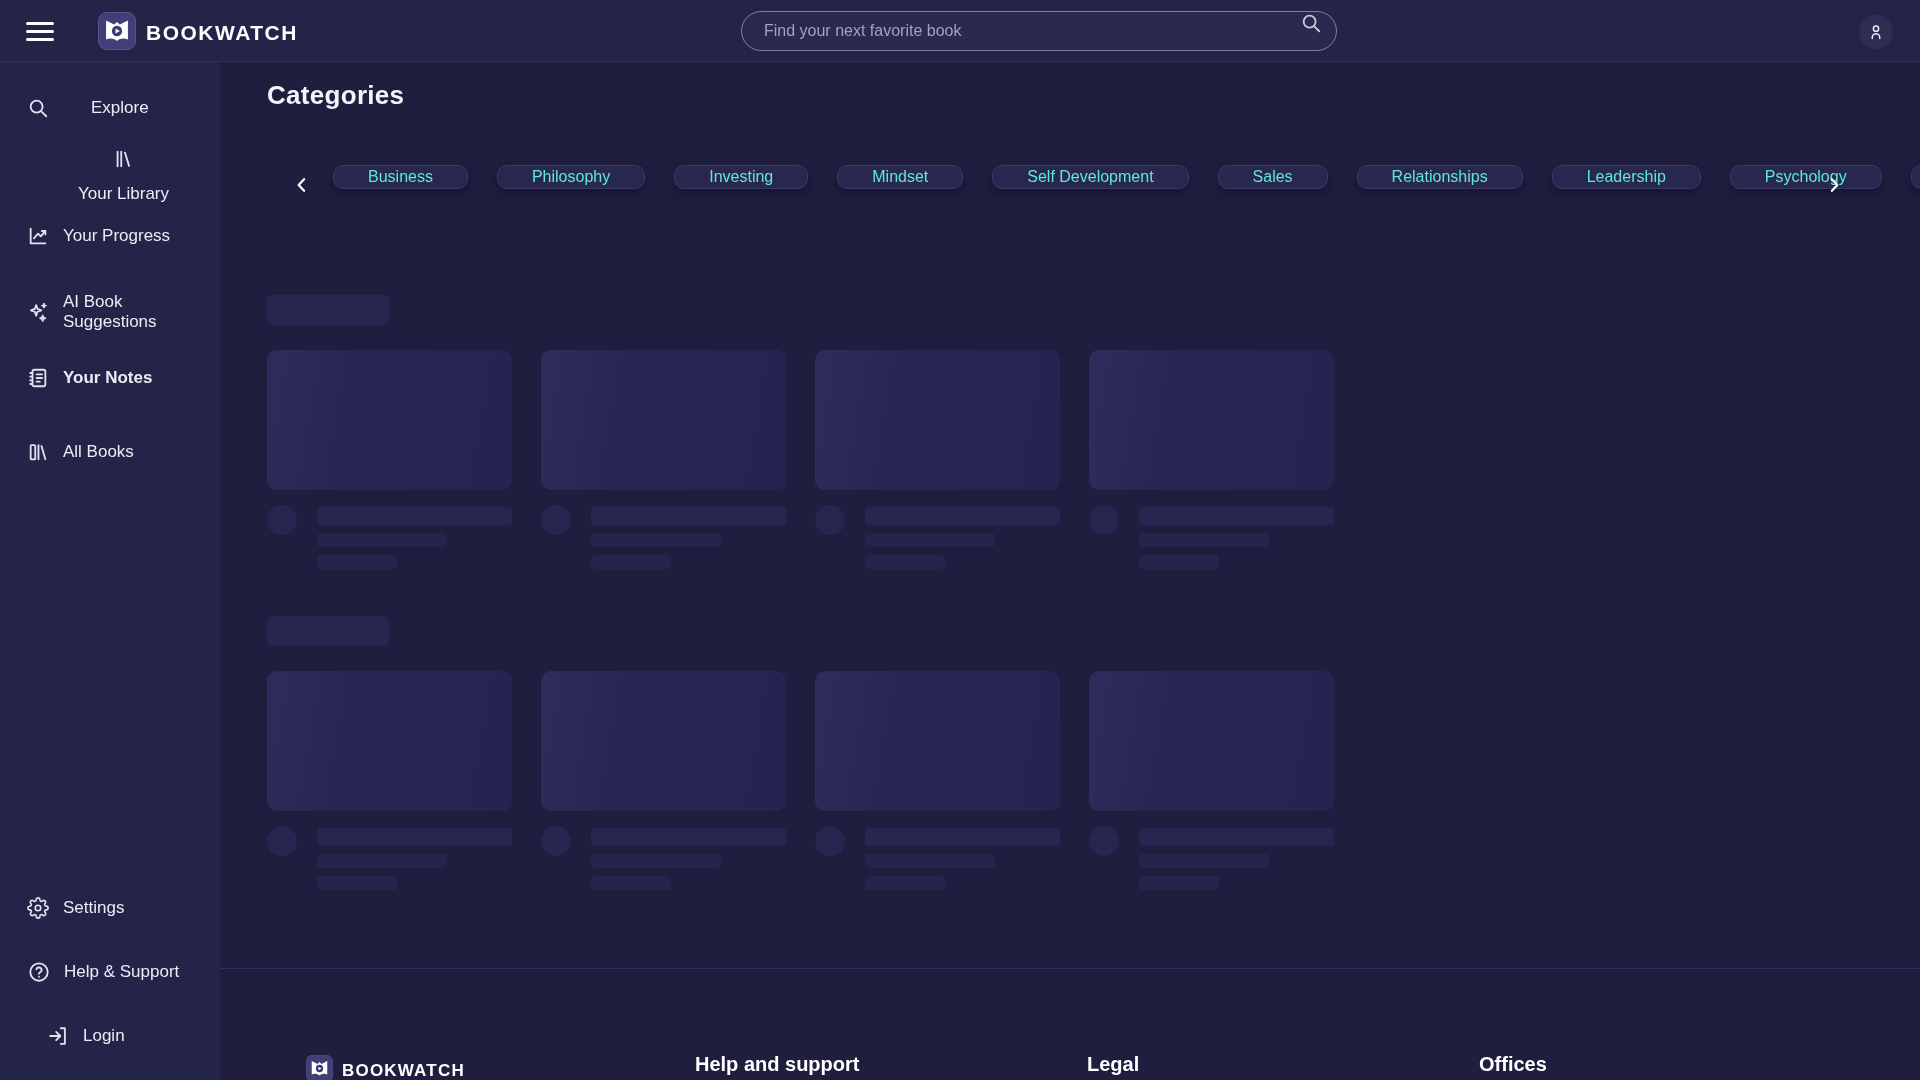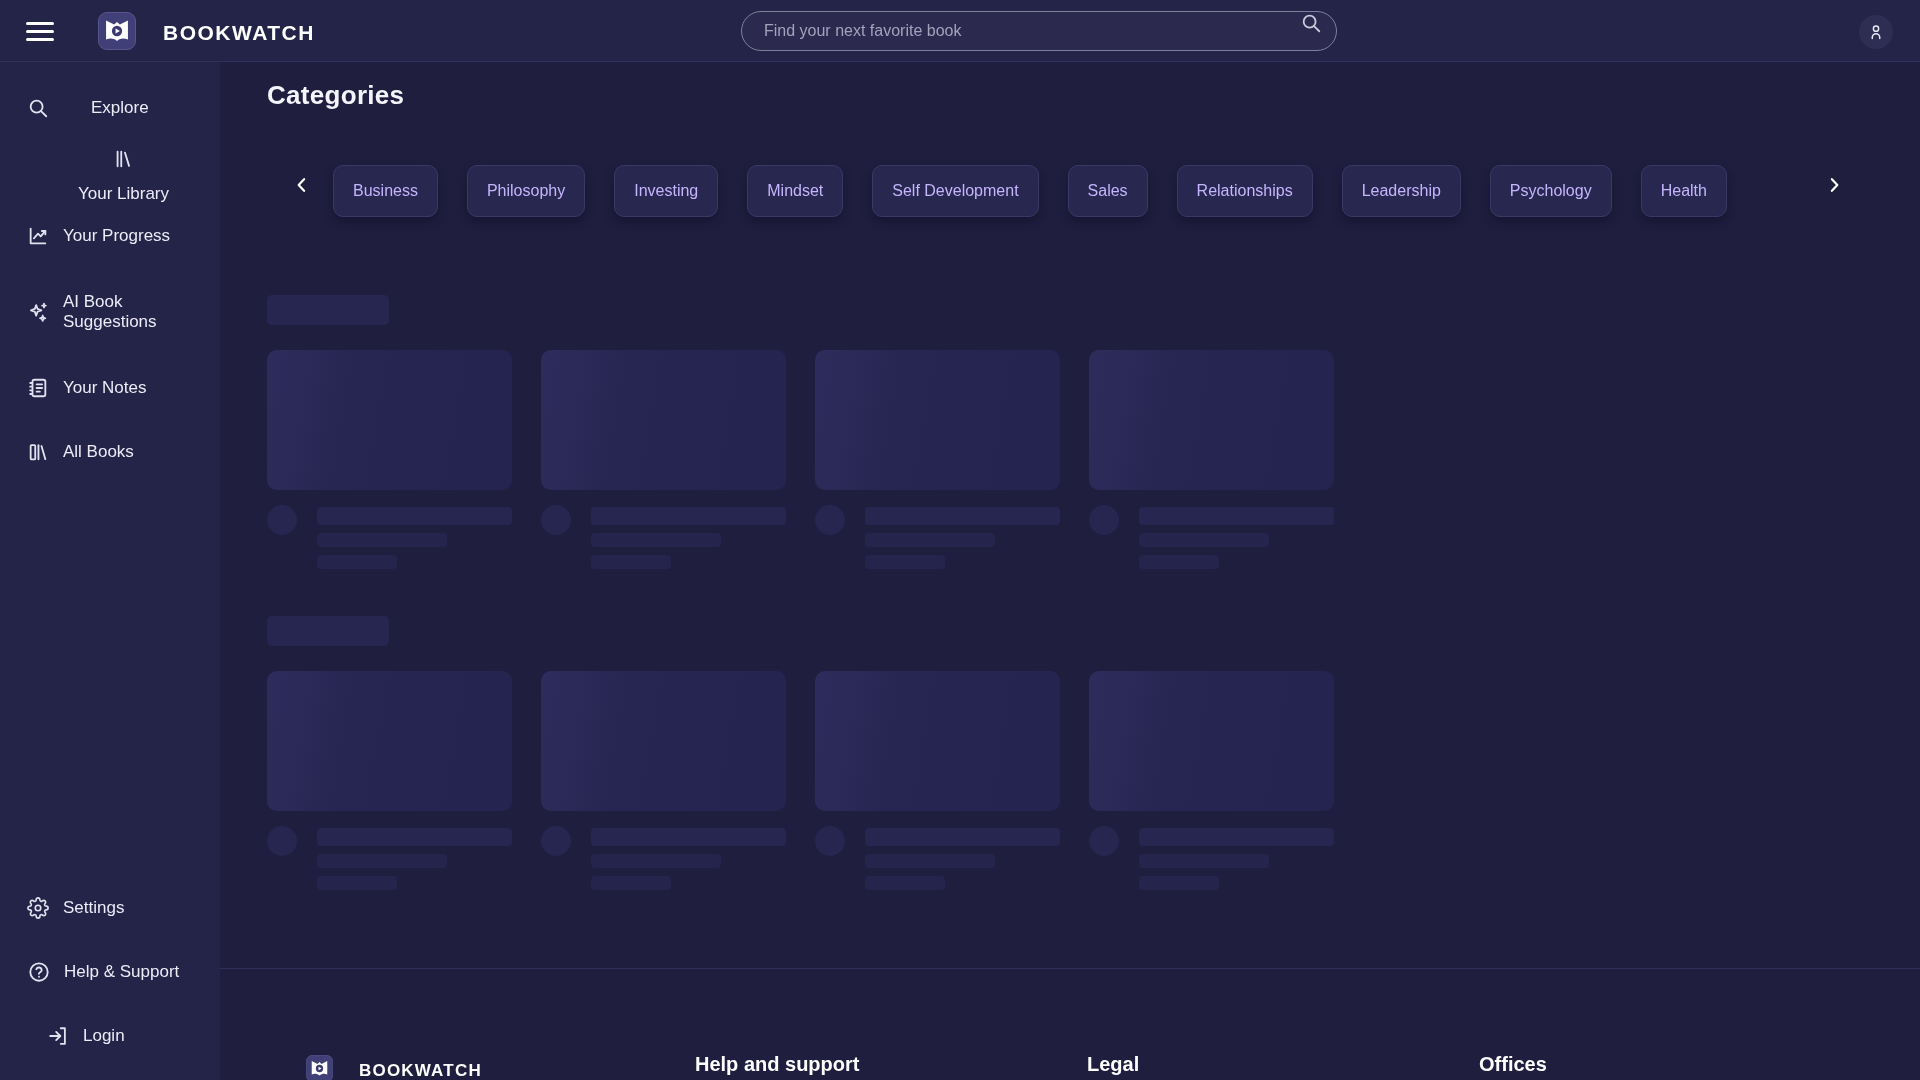--- a/index.html
+++ b/index.html
@@ -12,21 +12,21 @@
   }
   
   .topbar {
     position:absolute; top:0; left:0; width:1920px; height:62px;
     background:#242348; border-bottom:1px solid #31305c;
     z-index:10;
   }
   .hamburger { position:absolute; left:26px; top:17px; width:28px; height:28px; cursor:pointer; display:flex; flex-direction:column; justify-content:center; gap:5px; }
   .hamburger span { display:block; height:3px; width:28px; background:#ffffff; border-radius:2px; }
   .brand { position:absolute; left:98px; top:12px; display:flex; align-items:center; gap:10px; cursor:pointer; }
-  .brand-text { font-size:21px; font-weight:800; letter-spacing:1.5px; color:#ffffff;margin-left:17px; }
+  .brand-text { font-size:21px; font-weight:800; letter-spacing:1.5px; color:#ffffff; }
   .searchwrap {
     position:absolute; left:741px; top:11px; width:596px; height:40px;
     background:#2b2a4e; border:1.5px solid #80809c; border-radius:20px;
     display:flex; padding:0 14px 0 22px;
   }
   .searchwrap input {
     flex:1; background:transparent; border:none; outline:none;
     font-family:"Liberation Sans", sans-serif;
     font-size:16px; color:#d7d7e6;
   }
@@ -58,24 +58,24 @@
   .cat-row { position:absolute; left:0; top:103px; width:1700px; height:40px; }
   .cat-chevron {
     position:absolute; top:4px; width:32px; height:32px; display:flex; align-items:center; justify-content:center;
     cursor:pointer; color:#ffffff;
   }
   .cat-chevron svg { width:20px; height:20px; }
   .cat-chevron.left { left:66px; }
   .cat-chevron.right { left:1598px; }
   .chips { position:absolute; left:113px; top:0; display:flex; gap:29px; }
   .chip {
-    height:52px; padding:0 19px; display:flex; align-items:center; justify-content:center;
+    height:24px; padding:0 34px; display:flex; align-items:center; justify-content:center;
     background:#28274f; border:1px solid #3a3966; border-radius:10px;
     box-shadow:0 5px 10px rgba(10,10,30,0.45);
-    font-size:16px; color:#c4b5fd; cursor:pointer; white-space:nowrap;
+    font-size:16px; color:#5eead4; cursor:pointer; white-space:nowrap;
   }
 
   
   .skel-section { position:absolute; left:47px; width:1340px; }
   .skel-section.s1 { top:233px; }
   .skel-section.s2 { top:554px; }
   .skel-title { width:122px; height:30px; border-radius:5px; background:#272651; margin-bottom:25px; }
   .skel-grid { display:grid; grid-template-columns:repeat(4,245px); column-gap:29px; }
   .skel-cover {
     width:245px; height:140px; border-radius:10px;
@@ -170,21 +170,21 @@
   <div class="nav-item" style="top:218px;height:64px;">
     <svg viewBox="0 0 24 24" fill="none" stroke="currentColor" stroke-width="2" stroke-linecap="round" stroke-linejoin="round">
       <path d="M10 4.5l1.5 4.2 4.2 1.5-4.2 1.5L10 15.9l-1.5-4.2-4.2-1.5 4.2-1.5Z"></path>
       <path d="M18.5 3v4"></path>
         <path d="M20.5 5h-4"></path>
         <path d="M17 16.5l.9 2.4 2.4.9-2.4.9-.9 2.4-.9-2.4-2.4-.9 2.4-.9Z" transform="scale(0.9) translate(2,1)"></path>
     </svg>
     <span class="lbl">AI Book Suggestions</span>
   </div>
 
-  <div class="nav-item" style="top:302px;">
+  <div class="nav-item" style="top:292px;font-weight:bold;">
     <svg viewBox="0 0 24 24" fill="none" stroke="currentColor" stroke-width="2" stroke-linecap="round" stroke-linejoin="round">
       <rect x="6" y="3" width="14" height="18" rx="2"></rect>
         <path d="M10.5 8h6"></path>
         <path d="M10.5 12h6"></path>
         <path d="M10.5 16h3.5"></path>
       <path d="M3.5 6.5h2"></path>
         <path d="M3.5 10.5h2"></path>
         <path d="M3.5 14.5h2"></path>
         <path d="M3.5 18.5h2"></path>
     </svg>

